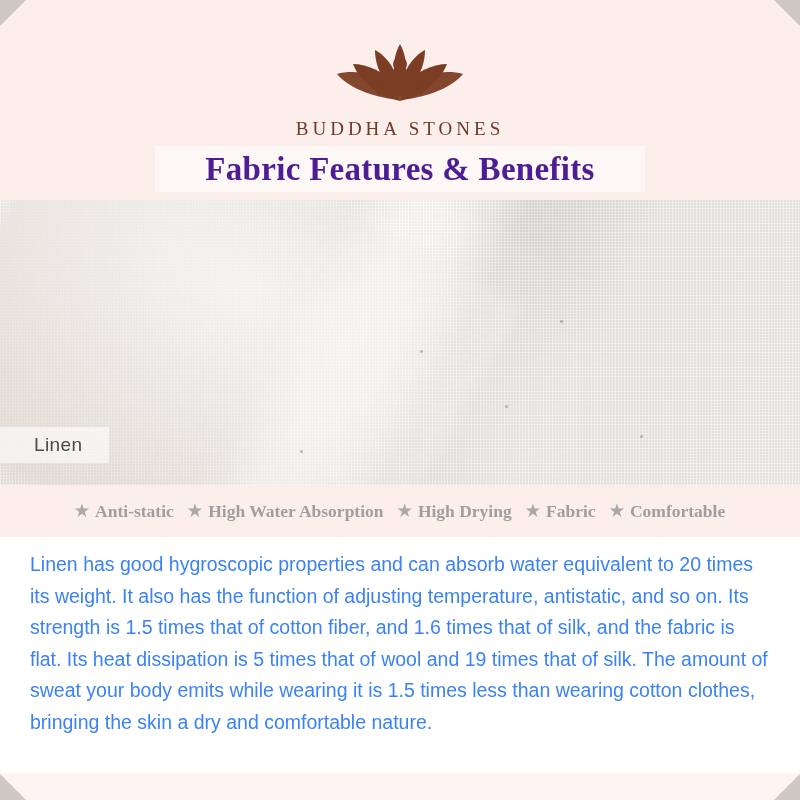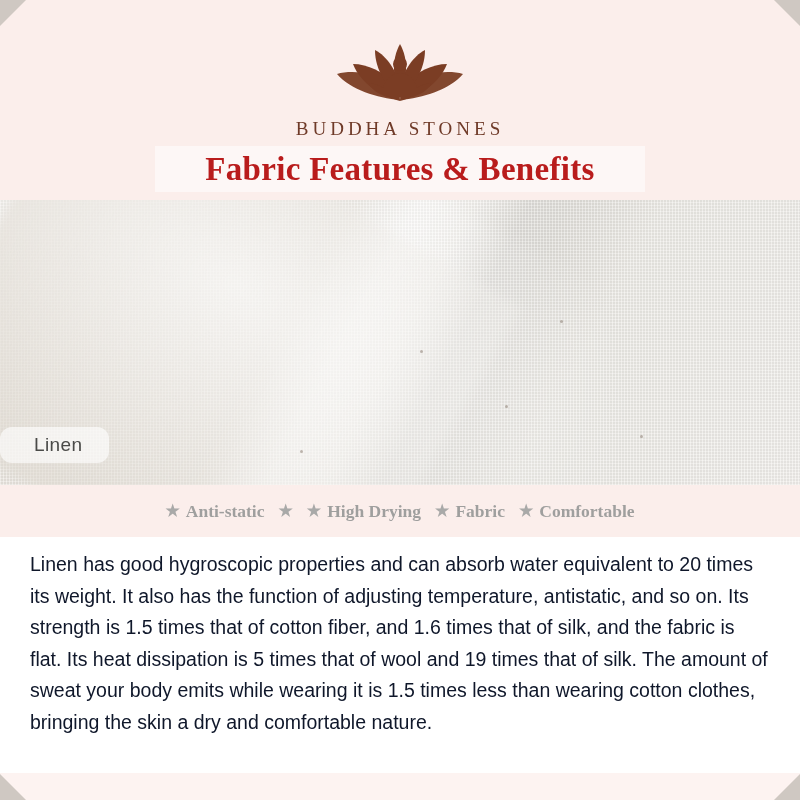--- a/index.html
+++ b/index.html
@@ -49,21 +49,21 @@
     left: 155px; right: 155px;
     bottom: 8px;
     height: 46px;
     background: rgba(255,255,255,0.55);
     display: flex; align-items: center; justify-content: center;
   }
   .title-band h1 {
     font-family: "Liberation Serif", serif;
     font-size: 33px;
     font-weight: 700;
-    color: #b91c1c;
+    color: #4c1d95;
     letter-spacing: 0.3px;
   }
 
   
   .hero {
     position: relative;
     height: 285px;
     overflow: hidden;
     background: #e9e6e1;
   }
@@ -96,21 +96,20 @@
   .speck { position:absolute; width:3px; height:3px; border-radius:50%; background: rgba(120,105,90,0.45); }
 
   .hero-label {
     position: absolute;
     left: 0; bottom: 22px;
     background: rgba(255,255,255,0.62);
     color: #4a4a48;
     font-size: 19px;
     padding: 7px 26px 7px 34px;
     letter-spacing: .4px;
-    border-radius: 12px;
   }
 
   
   .features {
     height: 52px;
     background: #fbeeeb;
     display: flex;
     align-items: center;
     justify-content: center;
     gap: 14px;
@@ -128,21 +127,21 @@
 
   
   .body-copy {
     background: #ffffff;
     padding: 12px 30px 0 30px;
     height: 236px;
   }
   .body-copy p {
     font-size: 19.5px;
     line-height: 1.62;
-    color: #0f172a;
+    color: #3b82f6;
     text-align: left;
   }
 
   .footer-band {
     position: absolute;
     left: 0; right: 0; bottom: 0;
     height: 27px;
     background: #fdf3f1;
   }
 </style>
@@ -194,20 +193,21 @@
     <div class="hero-label">Linen</div>
   </div>
 
   <div class="features">
     <div class="feature">
       <span class="star">★</span>
       <span>Anti-static</span>
     </div>
     <div class="feature">
       <span class="star">★</span>
+      <span>High Water Absorption</span>
     </div>
     <div class="feature">
       <span class="star">★</span>
       <span>High Drying</span>
     </div>
     <div class="feature">
       <span class="star">★</span>
       <span>Fabric</span>
     </div>
     <div class="feature">

